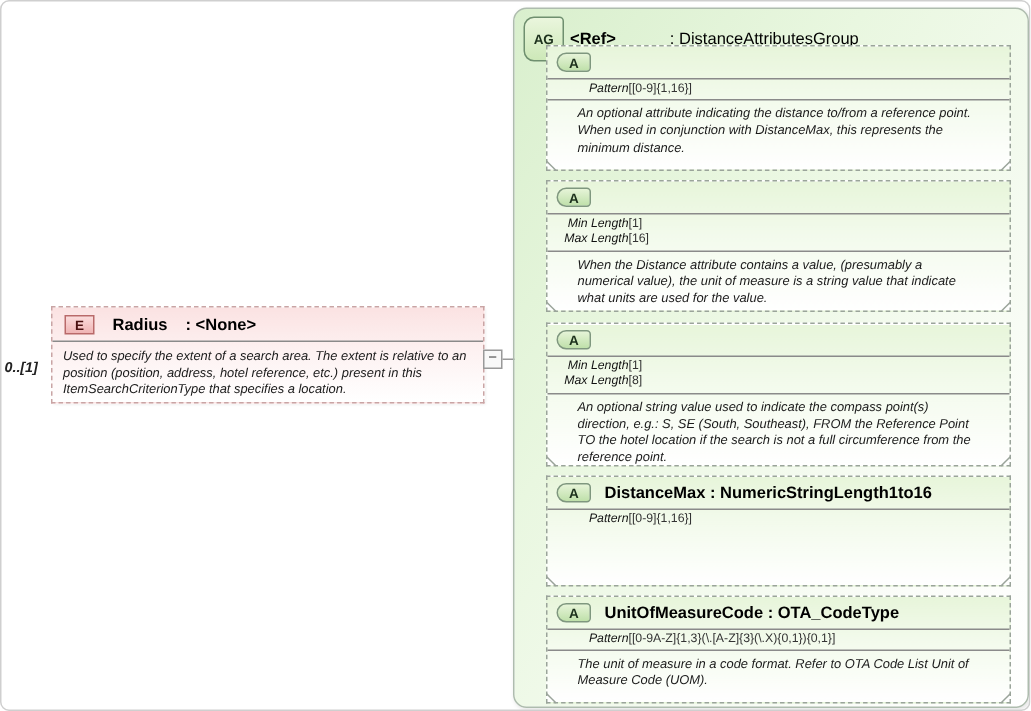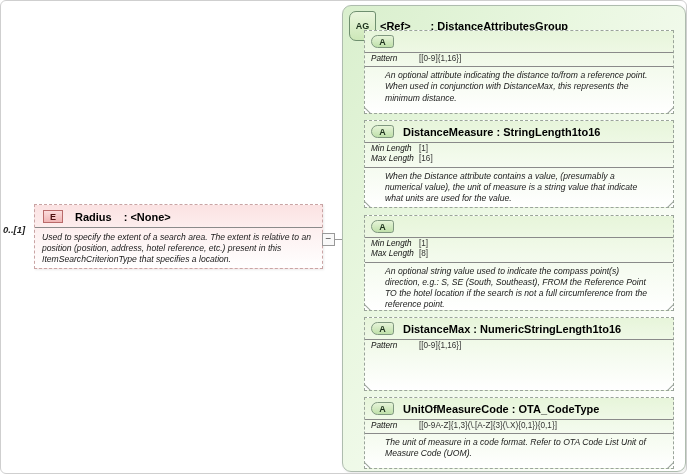--- a/index.html
+++ b/index.html
@@ -9,21 +9,21 @@
     position:relative; width:687px; height:474px;
     background:#ffffff; border:1px solid #cfcfcf; border-radius:6px;
     overflow:hidden; box-sizing:border-box;
   }
 
   
   .line { position:absolute; background:#999999; }
 
   
   .cardinality {
-    position:absolute; left:2px; top:223px;
+    position:absolute; left:2px; top:239px;
     font-size:9.5px; font-style:italic; font-weight:bold; color:#222;
   }
 
   
   .elem-box {
     position:absolute; left:33px; top:203px; width:289px; height:65px;
     border:1px dashed #c9a4a4; box-sizing:border-box;
     background:linear-gradient(to bottom, #fbe2e2 0%, #fdf1f1 45%, #ffffff 100%);
     box-shadow:1px 1px 2px rgba(0,0,0,0.08);
   }
@@ -70,37 +70,37 @@
   .group-box {
     position:absolute; left:341px; top:4px; width:344px; height:467px;
     border:1px solid #aebcae; border-radius:9px; box-sizing:border-box;
     background:linear-gradient(125deg, #d9efcd 0%, #e9f7e0 35%, #fbfdf9 80%, #ffffff 100%);
     box-shadow:1px 1px 3px rgba(0,0,0,0.10);
   }
   .group-header {
     display:flex; align-items:center; padding:5px 0 0 6px;
   }
   .group-name { font-size:11px; font-weight:bold; margin-left:4px; }
-  .group-type { font-size:11px; font-weight:bold; margin-left:20px; }
+  .group-type { font-size:11px; font-weight:normal; margin-left:36px; }
 
   
   .attr {
     position:absolute; left:21px; width:310px;
     border:1px dashed #9aa49a; box-sizing:border-box;
     background:linear-gradient(to bottom, #e7f5da 0%, #f2faeb 40%, #ffffff 100%);
     overflow:visible;
   }
   .attr-h {
     display:flex; align-items:center; gap:9px;
     padding:4px 6px 4px 6px;
   }
   .attr-title { font-size:11px; font-weight:bold; }
   .facets { border-top:1px solid #8a8a8a; padding:1px 6px 2px 6px; }
   .facet { display:flex; font-size:8.2px; line-height:1.25; }
-  .facet-label { font-style:italic; width:48px; flex:none; color:#111; }
+  .facet-label { font-style:italic; width:48px; flex:none; color:#111;text-align:right; }
   .facet-value { color:#333; }
   .attr-ann {
     border-top:1px solid #8a8a8a; padding:3px 20px;
     font-size:8.6px; font-style:italic; color:#1a1a1a; line-height:1.3;
   }
   .cut { position:absolute; width:9px; height:1px; background:#9aa49a; bottom:2px; }
   .cut-bl { left:-2px; transform:rotate(45deg); }
   .cut-br { right:-2px; transform:rotate(-45deg); }
 </style>
 </head>
@@ -147,21 +147,20 @@
         </div>
       </div>
       <div class="attr-ann">An optional attribute indicating the distance to/from a reference point. When used in conjunction with DistanceMax, this represents the minimum distance.</div>
       <span class="cut cut-bl"></span>
       <span class="cut cut-br"></span>
     </div>
 
     <div class="attr" style="top:114px; height:88px;">
       <div class="attr-h">
         <span class="badge badge-a">A</span>
-        <span class="attr-title">DistanceMeasure : StringLength1to16</span>
       </div>
       <div class="facets">
         <div class="facet">
           <span class="facet-label">Min Length</span>
           <span class="facet-value">[1]</span>
         </div>
         <div class="facet">
           <span class="facet-label">Max Length</span>
           <span class="facet-value">[16]</span>
         </div>

